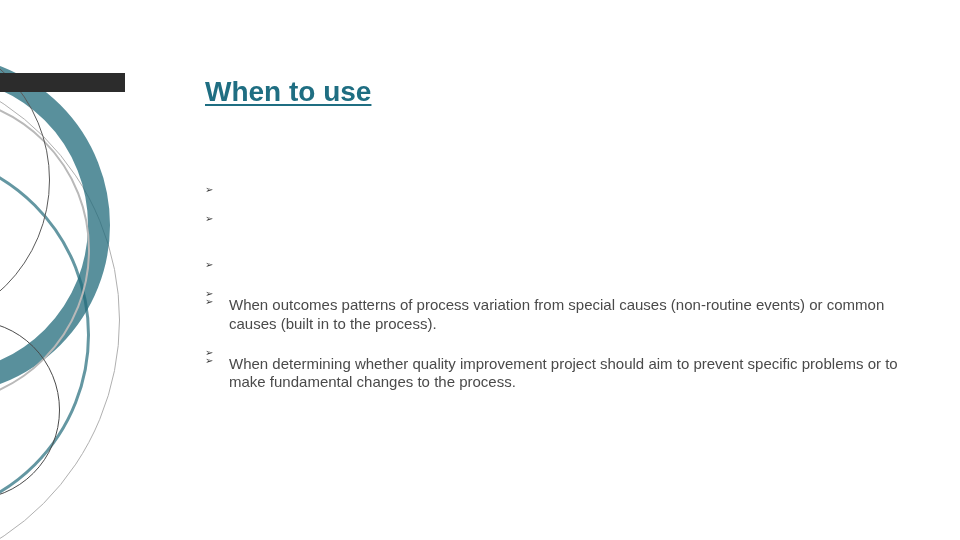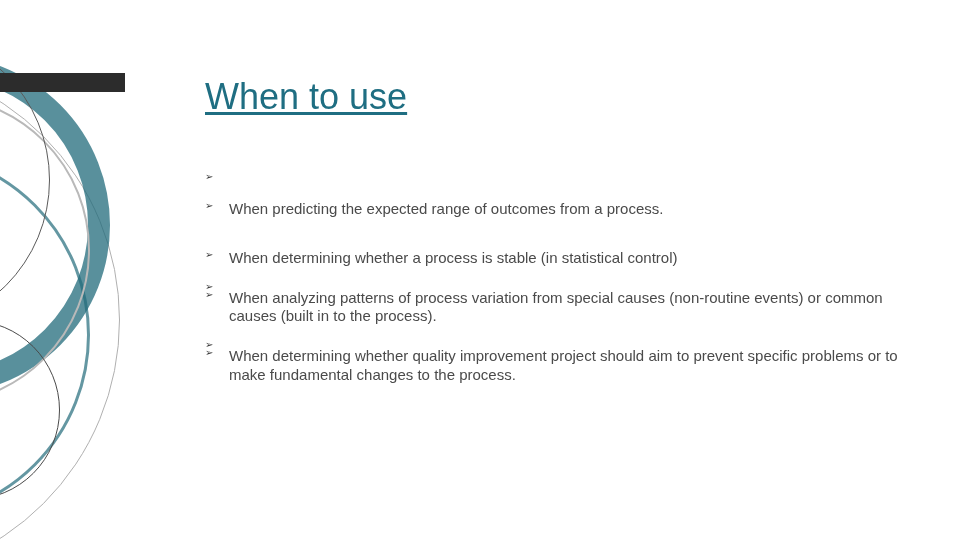--- a/index.html
+++ b/index.html
@@ -73,26 +73,26 @@
 
   .content {
     position: absolute;
     left: 205px;
     top: 76px;
     right: 50px;
     z-index: 10;
   }
 
   .title {
-    font-size: 36px;
-    font-weight: 400;
+    font-size: 28px;
+    font-weight: 700;
     color: #1f6e82;
     text-decoration: underline;
     text-underline-offset: 3px;
-    margin-bottom: 53px;
+    margin-bottom: 76px;
   }
 
   .bullets {
     list-style: none;
     color: #4a4a4a;
     font-size: 15px;
     line-height: 1.25;
     padding-right: 10px;
   }
   .bullets li {
@@ -127,33 +127,31 @@
 
   <div class="content">
     <h1 class="title">When to use</h1>
 
     <ul class="bullets">
       <li>
         <span class="chev">➢</span>
       </li>
       <li class="group-gap">
         <span class="chev">➢</span>
-        <span>When predicting the expected range of outcomes from a process.</span>
       </li>
       <li>
         <span class="chev">➢</span>
-        <span>When determining whether a process is stable (in statistical control)</span>
       </li>
       <li class="blank">
         <span class="chev">➢</span>
         <span></span>
       </li>
       <li>
         <span class="chev">➢</span>
-        <span>When analyzing patterns of process variation from special causes (non-routine events) or common causes (built in to the process).</span>
+        <span>When outcomes patterns of process variation from special causes (non-routine events) or common causes (built in to the process).</span>
       </li>
       <li class="blank">
         <span class="chev">➢</span>
         <span></span>
       </li>
       <li>
         <span class="chev">➢</span>
         <span>When determining whether quality improvement project should aim to prevent specific problems or to make fundamental changes to the process.</span>
       </li>
     </ul>

